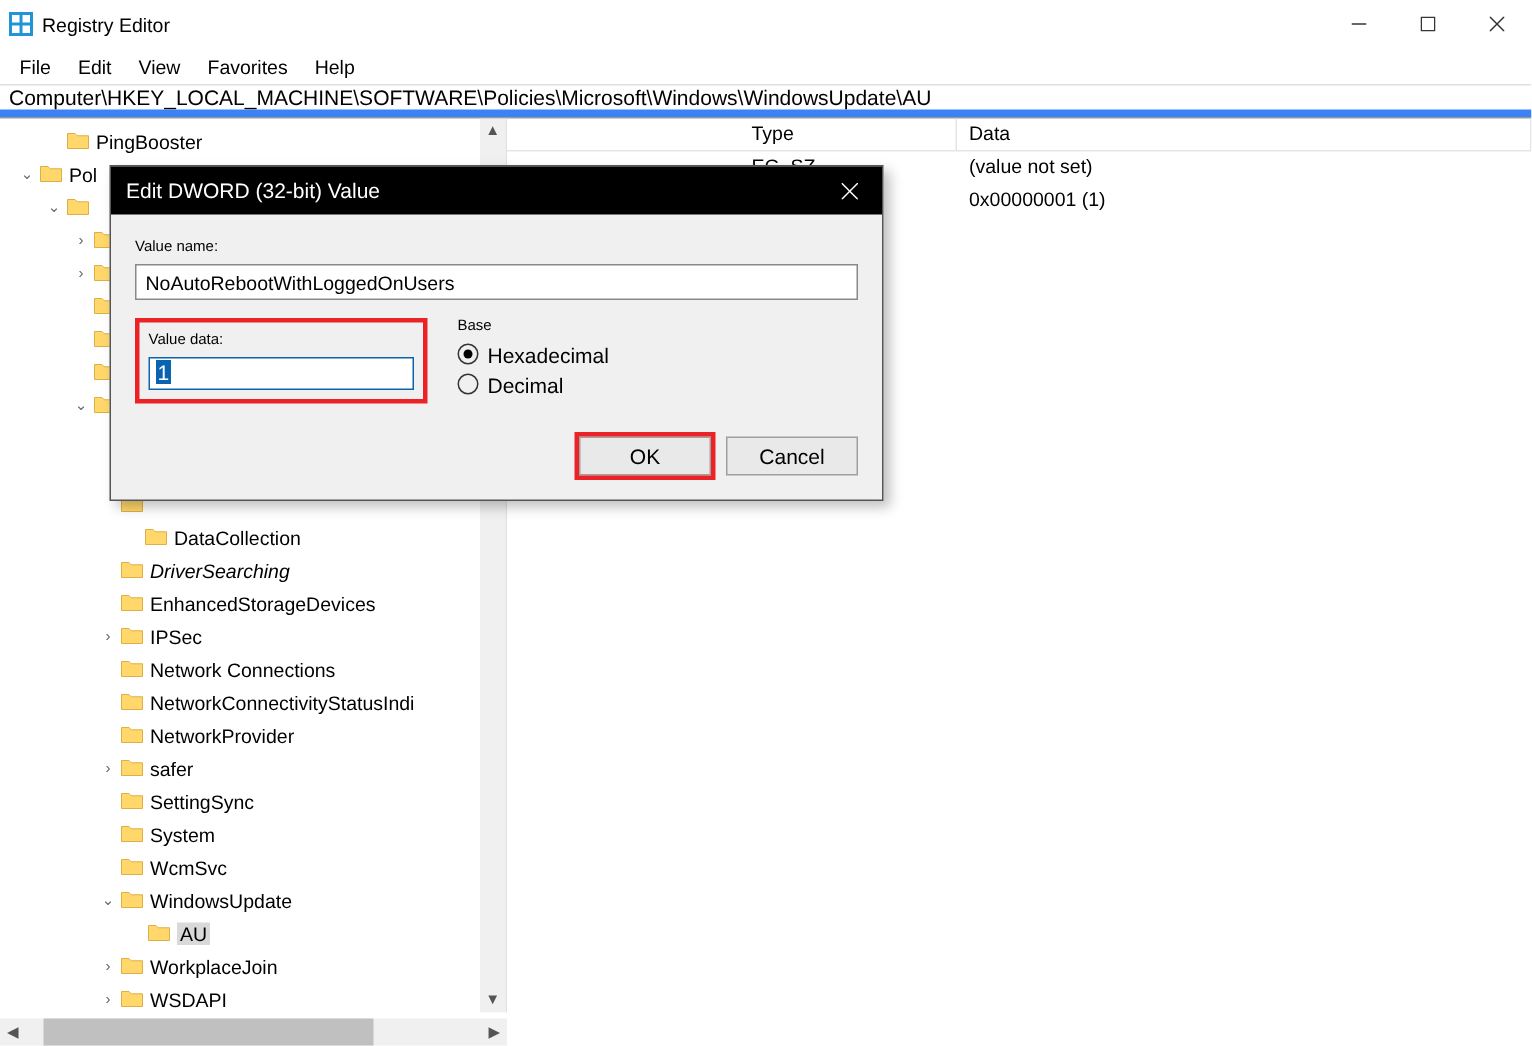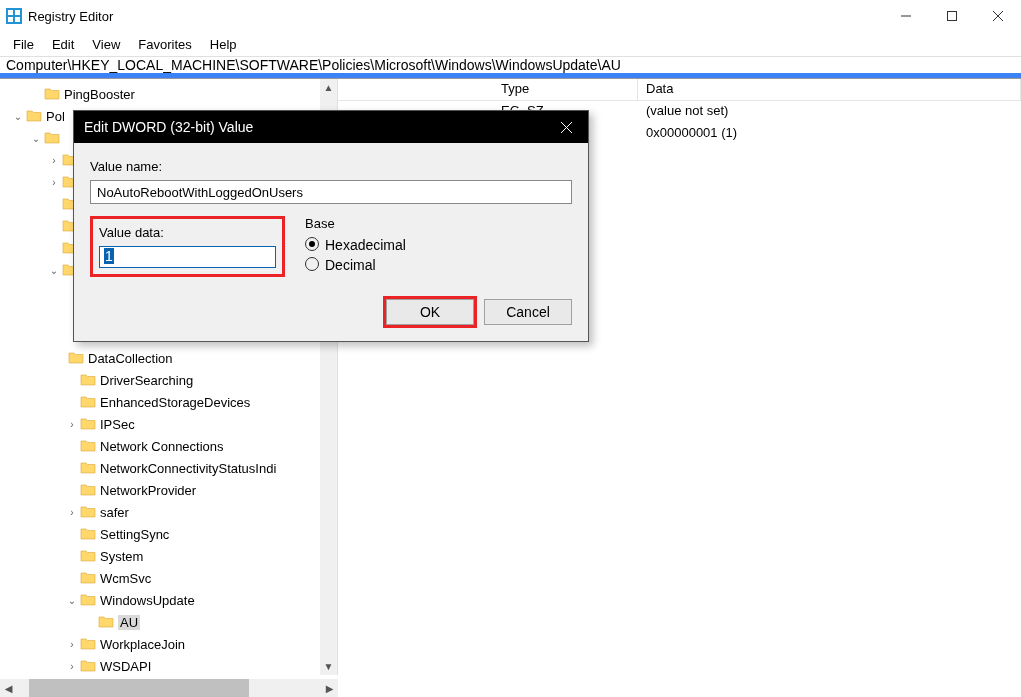--- a/index.html
+++ b/index.html
@@ -34,21 +34,21 @@
   .list-row div { font-size:13px; padding:2px 8px; }
   .col-name { width:155px;margin-top:35px; } .col-type { width:145px; } .col-data { flex:1; }
   .hscroll { position:absolute; left:0; right:0; bottom:0; height:18px; background:#f0f0f0; display:flex; }
   .hscroll .arrow { width:17px; display:flex; align-items:center; justify-content:center; font-size:10px; color:#555; }
   .hscroll .track { flex:1; position:relative; }
   .hscroll .thumb { position:absolute; top:0; bottom:0; left:12px; width:220px; background:#c0c0c0; }
   .dialog { position:absolute; left:73px; top:110px; width:516px; background:#f0f0f0; border:1px solid #555; box-shadow: 4px 4px 8px rgba(0,0,0,0.25); }
   .dlg-title { height:32px; background:#000; color:#fff; display:flex; align-items:center; padding-left:10px; }
   .dlg-close { margin-left:auto; width:44px; height:32px; display:flex; align-items:center; justify-content:center; color:#fff; }
   .dlg-body { padding: 16px 16px 14px 16px; }
-  .fld-label { font-size:13px; margin-bottom:6px; }
+  .fld-label { font-size:10px; margin-bottom:6px; }
   .txtbox { width:100%; border:1px solid #888; background:#fff; height:24px; padding:2px 6px; font-size:13px; }
   .txtbox.readonly { background:#fff; }
   .hl-red { border:3px solid #ec2326; padding:6px; margin-top:12px; }
   .value-input { width:100%; height:22px; border:1px solid #0a63b0; background:#fff; color:#000; font-size:13px; padding:1px 4px; outline:none; }
   .value-input .seltext { background:#0a63b0; color:#fff; padding:0 1px; }
   .base-group { margin-top:12px; }
   .radio-row { display:flex; margin:4px 0; }
   .radio-dot { width:14px; height:14px; border:1px solid #333; border-radius:50%; margin-right:6px; display:inline-flex; align-items:center; justify-content:center; }
   .radio-dot.checked::after { content:''; width:6px; height:6px; background:#000; border-radius:50%; display:block; }
   .dlg-btns { display:flex; gap:10px; justify-content:flex-end; padding:8px 16px 16px; }
@@ -208,30 +208,30 @@
         </div>
         <div class="row" style="padding-left: 64px;">
           <span class="tw blank">›</span>
           <span class="folder">
             <svg width="16" height="16" viewBox="0 0 16 16">
               <path d="M1 3 h5 l1.5 1.5 H15 V13 H1 Z" fill="#ffd76b" stroke="#d9a93a" stroke-width="0.6"></path>
             </svg>
           </span>
           <span class="label"></span>
         </div>
-        <div class="row" style="padding-left: 52px;">
+        <div class="row" style="padding-left: 80px;">
           <span class="tw blank">›</span>
           <span class="folder">
             <svg width="16" height="16" viewBox="0 0 16 16">
               <path d="M1 3 h5 l1.5 1.5 H15 V13 H1 Z" fill="#ffd76b" stroke="#d9a93a" stroke-width="0.6"></path>
             </svg>
           </span>
           <span class="label">DataCollection</span>
         </div>
-        <div class="row" style="padding-left: 64px;">
+        <div class="row" style="padding-left: 64px; font-style: italic;">
           <span class="tw blank">›</span>
           <span class="folder">
             <svg width="16" height="16" viewBox="0 0 16 16">
               <path d="M1 3 h5 l1.5 1.5 H15 V13 H1 Z" fill="#ffd76b" stroke="#d9a93a" stroke-width="0.6"></path>
             </svg>
           </span>
           <span class="label">DriverSearching</span>
         </div>
         <div class="row" style="padding-left: 64px;">
           <span class="tw blank">›</span>

